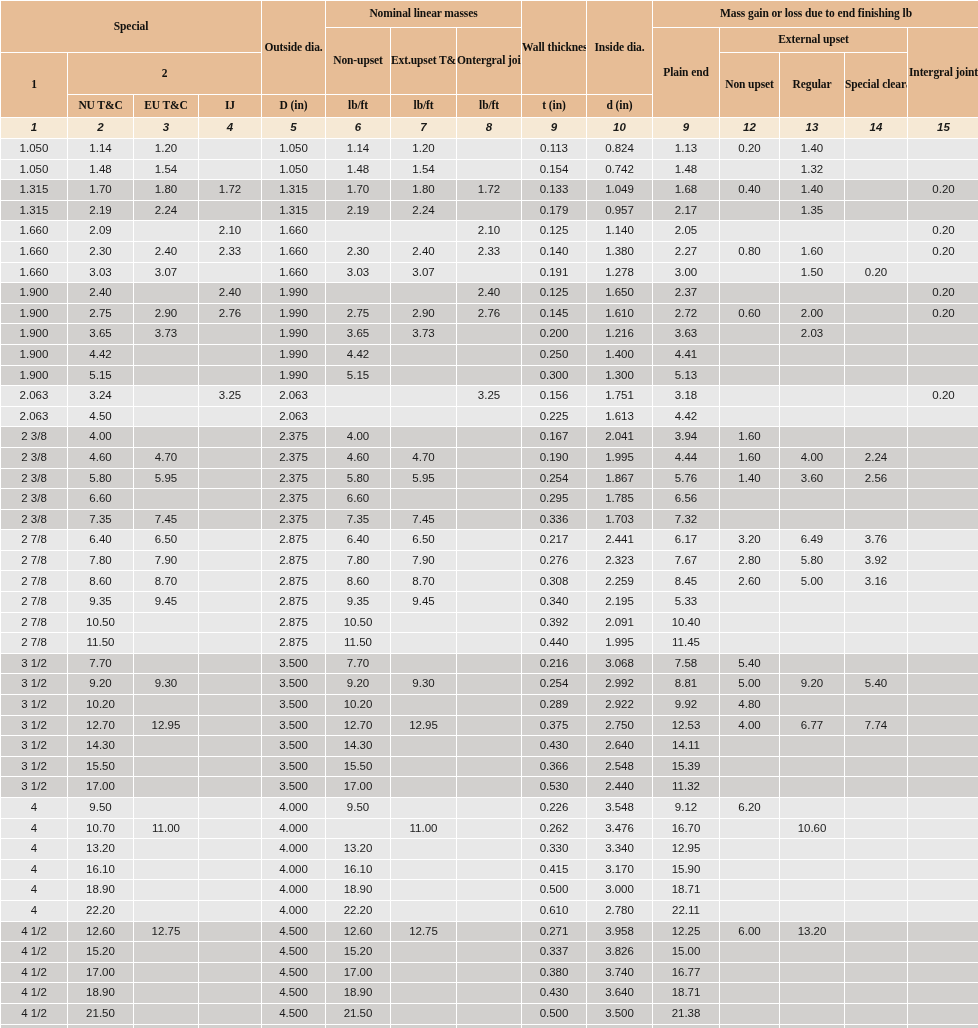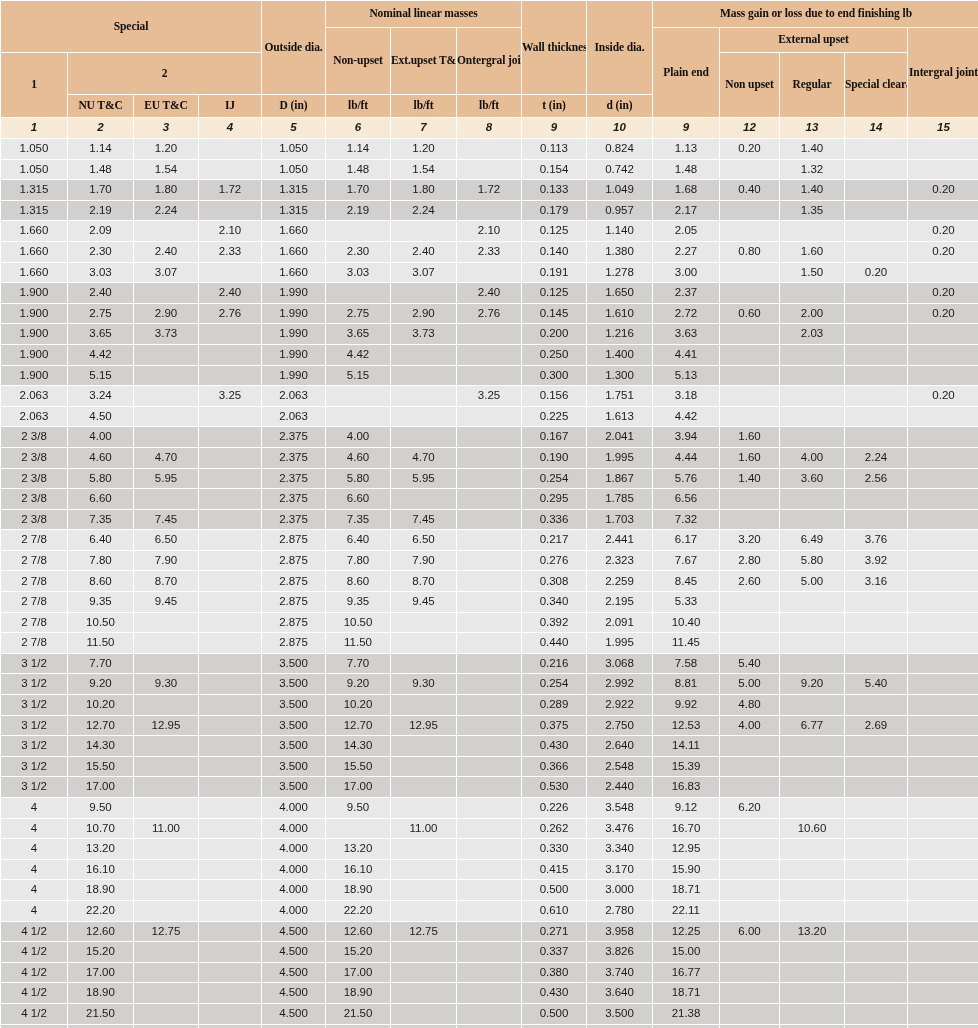--- a/index.html
+++ b/index.html
@@ -647,21 +647,21 @@
           <td class="dt empty"></td>
           <td class="dt">3.500</td>
           <td class="dt">12.70</td>
           <td class="dt">12.95</td>
           <td class="dt empty"></td>
           <td class="dt">0.375</td>
           <td class="dt">2.750</td>
           <td class="dt">12.53</td>
           <td class="dt">4.00</td>
           <td class="dt">6.77</td>
-          <td class="dt">2.69</td>
+          <td class="dt">7.74</td>
           <td class="dt empty"></td>
         </tr>
         <tr class="band-b">
           <td class="dt">3 1/2</td>
           <td class="dt">14.30</td>
           <td class="dt empty"></td>
           <td class="dt empty"></td>
           <td class="dt">3.500</td>
           <td class="dt">14.30</td>
           <td class="dt empty"></td>
@@ -695,21 +695,21 @@
           <td class="dt">3 1/2</td>
           <td class="dt">17.00</td>
           <td class="dt empty"></td>
           <td class="dt empty"></td>
           <td class="dt">3.500</td>
           <td class="dt">17.00</td>
           <td class="dt empty"></td>
           <td class="dt empty"></td>
           <td class="dt">0.530</td>
           <td class="dt">2.440</td>
-          <td class="dt">16.83</td>
+          <td class="dt">11.32</td>
           <td class="dt empty"></td>
           <td class="dt empty"></td>
           <td class="dt empty"></td>
           <td class="dt empty"></td>
         </tr>
         <tr class="band-a">
           <td class="dt">4</td>
           <td class="dt">9.50</td>
           <td class="dt empty"></td>
           <td class="dt empty"></td>

